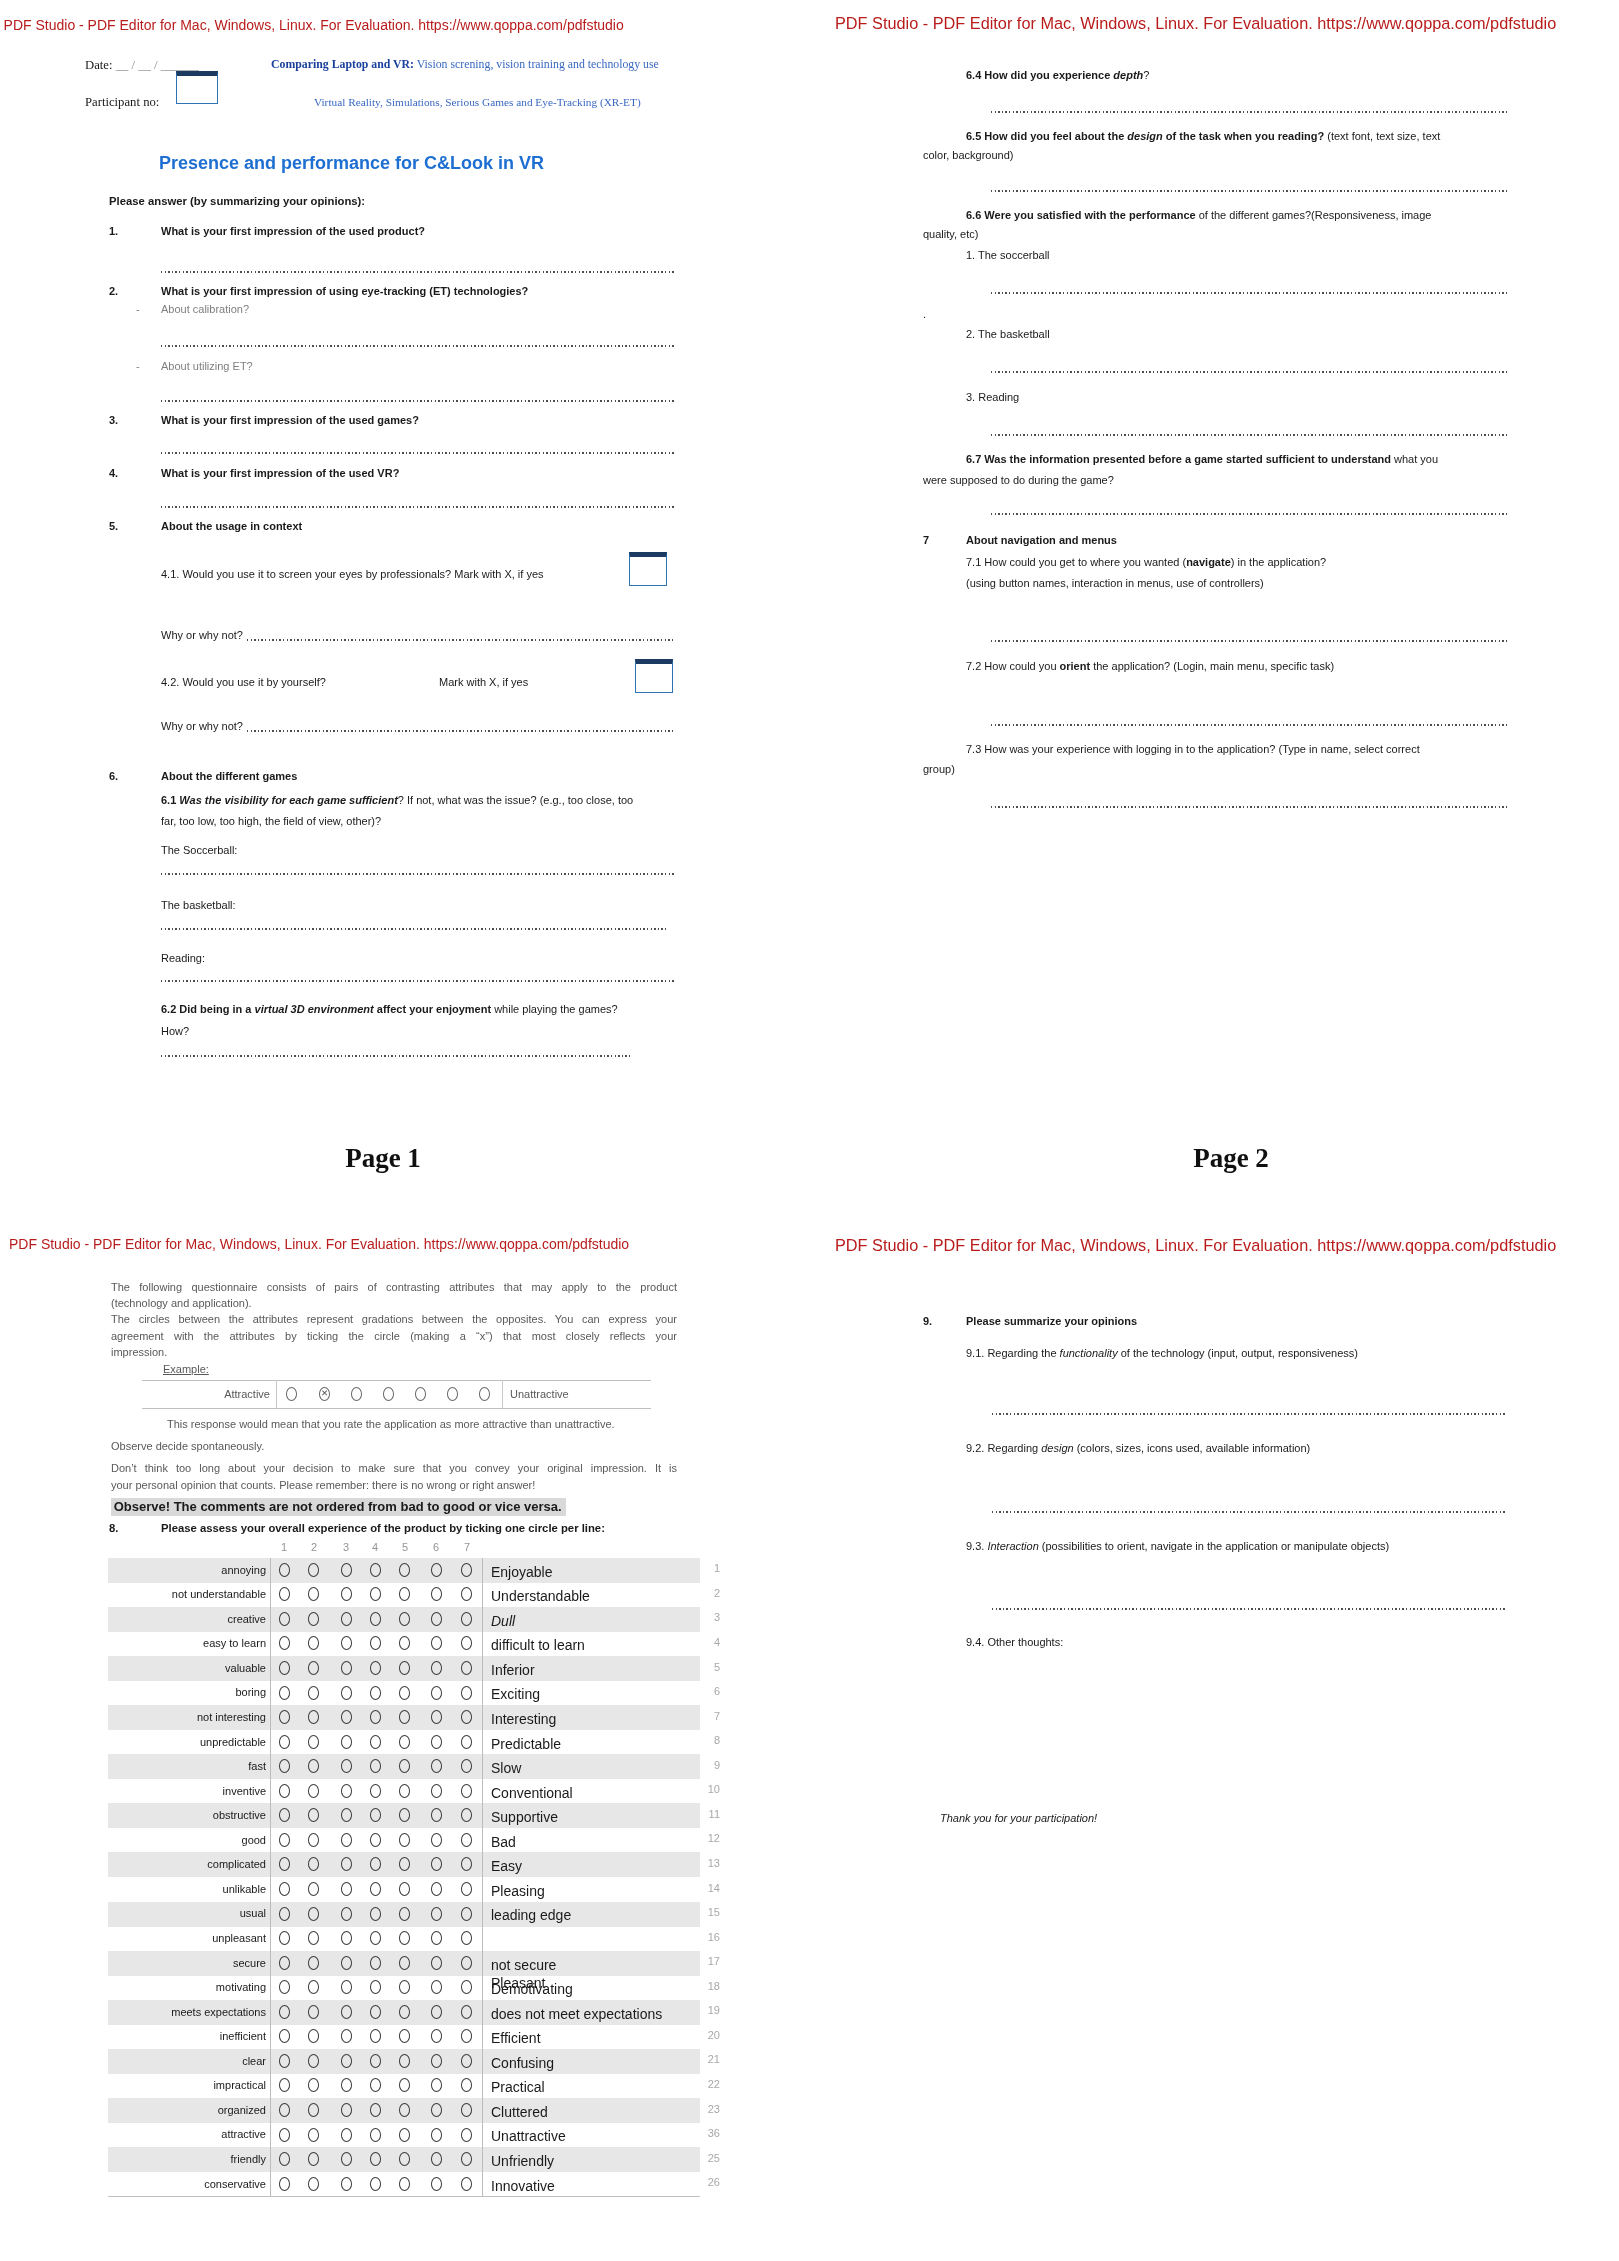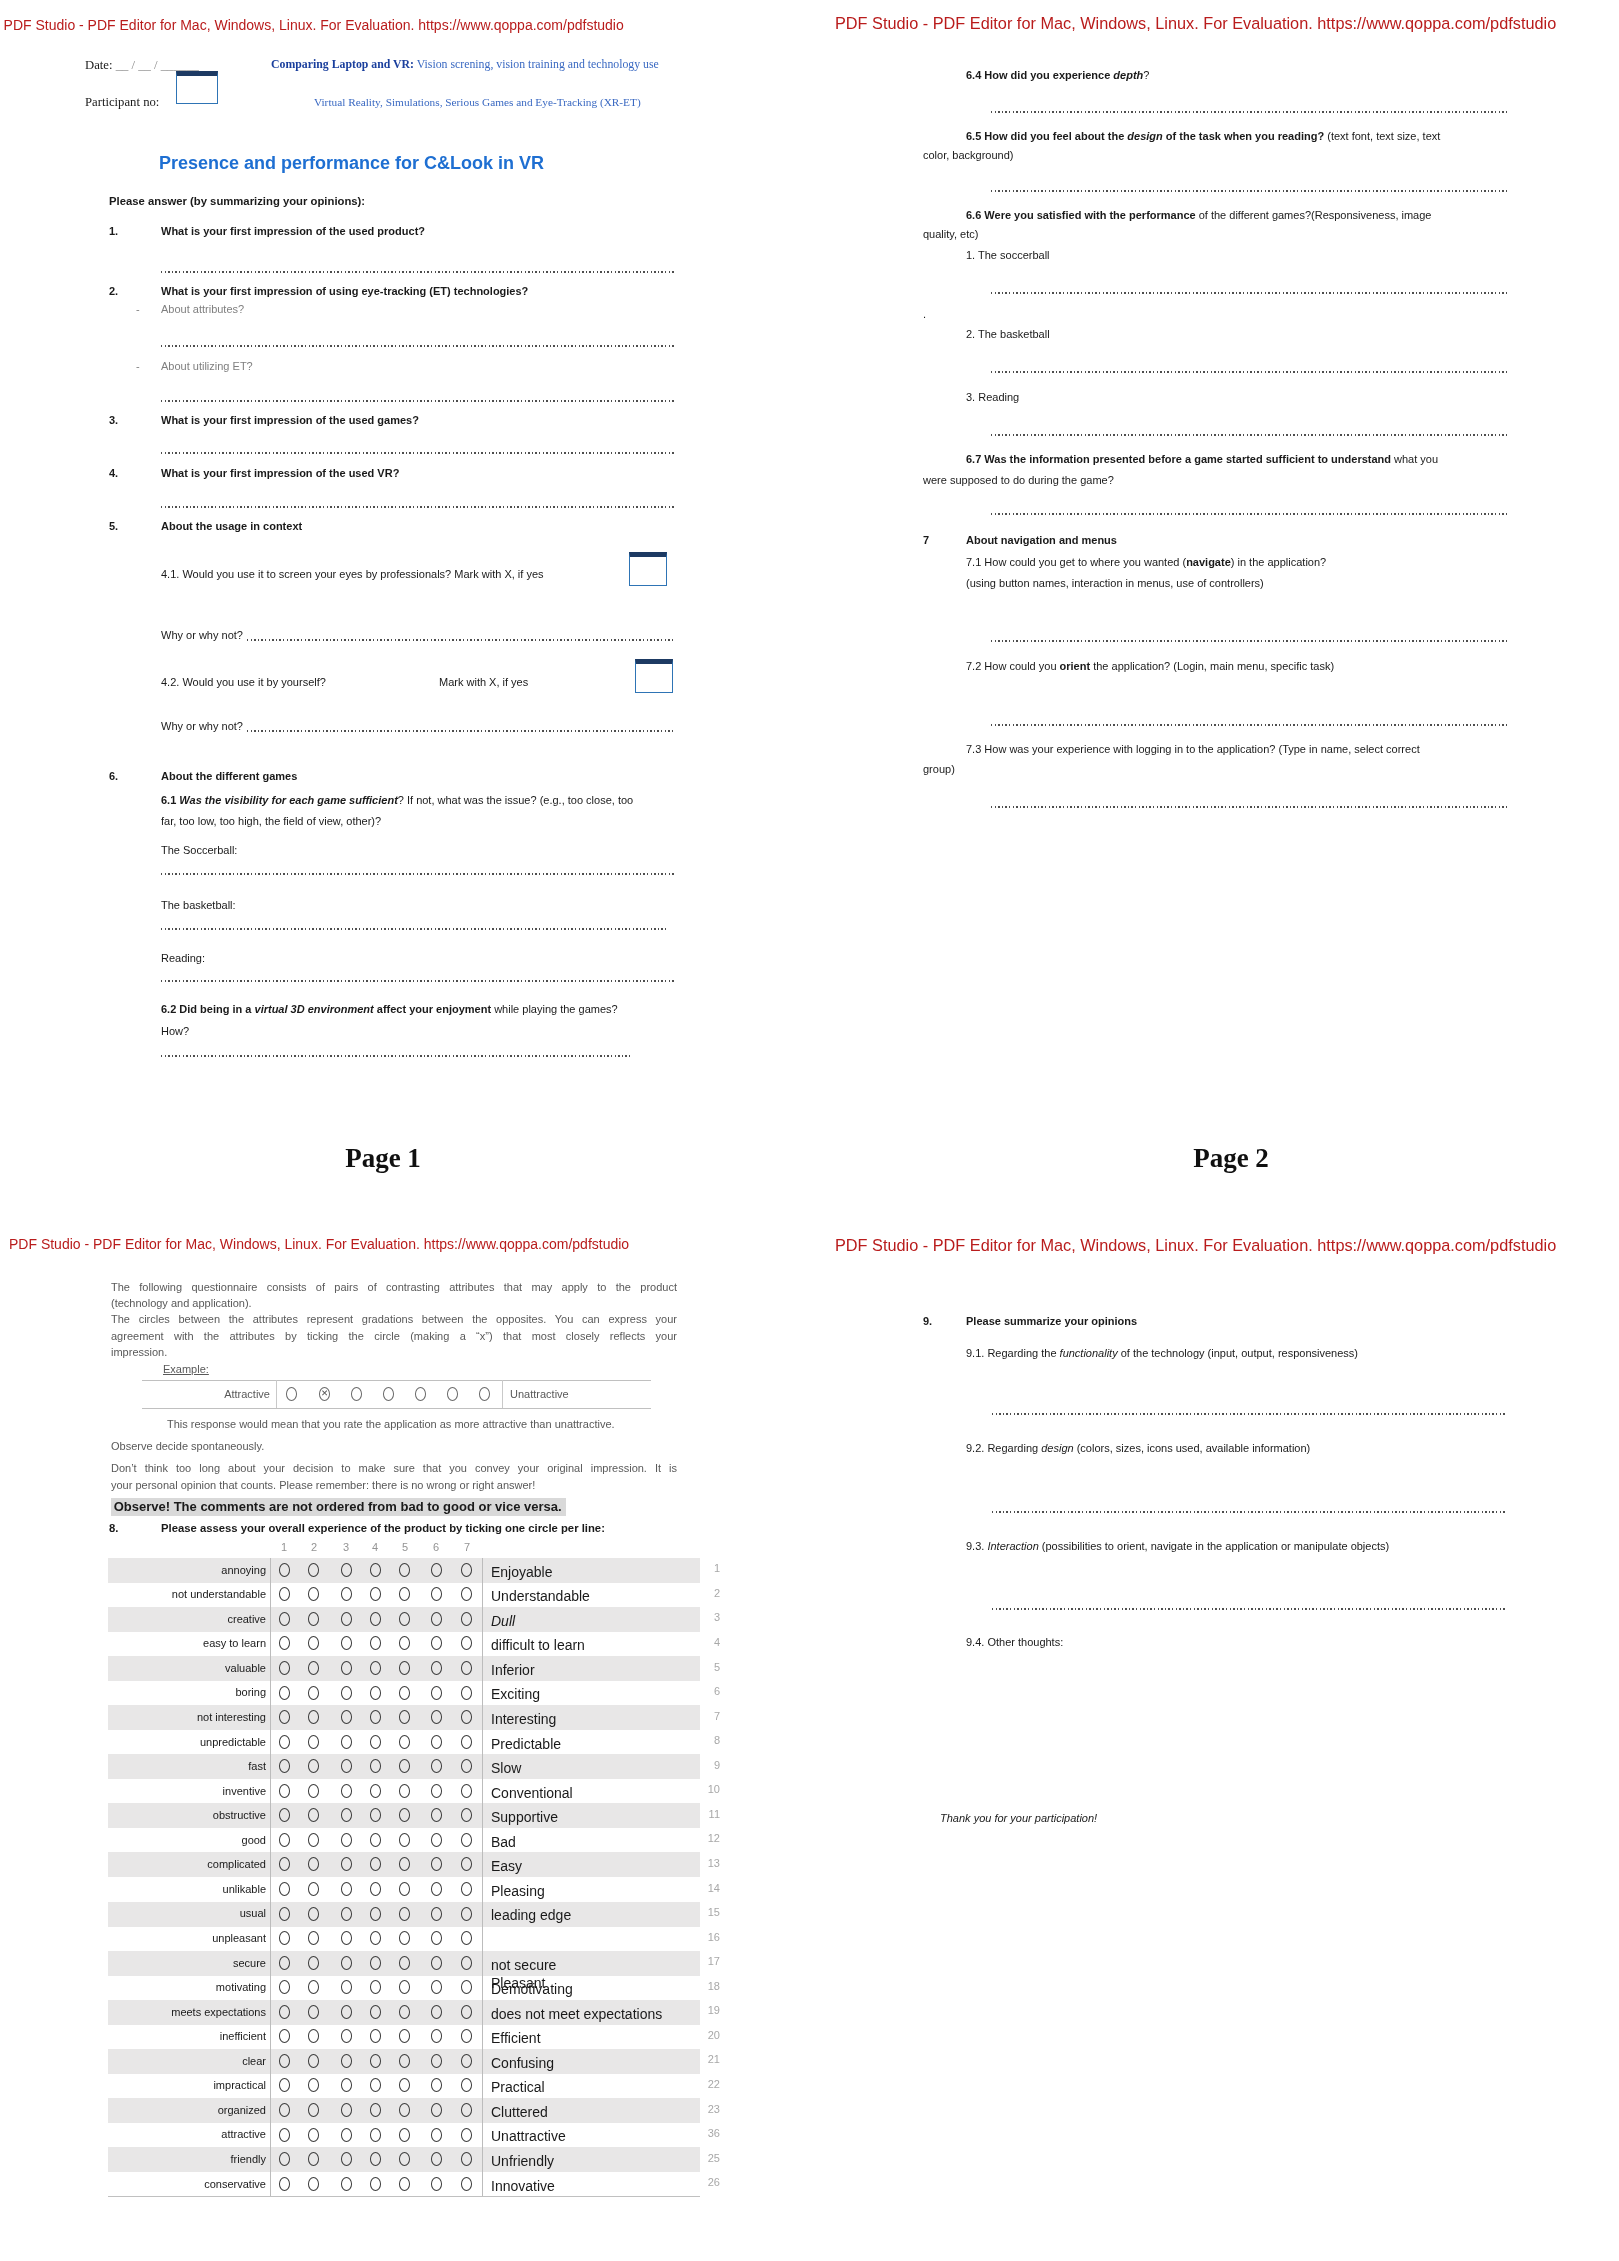--- a/index.html
+++ b/index.html
@@ -54,21 +54,21 @@
   <div class="t title" style="left:159px;top:153px;">Presence and performance for  C&amp;Look in VR</div>
   <div class="t b" style="left:109px;top:195px;font-size:11.3px;">Please answer (by summarizing your opinions):</div>
 
   <div class="t b" style="left:109px;top:225px;">1.</div>
   <div class="t b" style="left:161px;top:225px;">What is your first impression of the used product?</div>
   <div class="dots" style="left:161px;top:271px;width:513px;"></div>
 
   <div class="t b" style="left:109px;top:285px;">2.</div>
   <div class="t b" style="left:161px;top:285px;">What is your first impression of using eye-tracking (ET) technologies?</div>
   <div class="t gray" style="left:136px;top:303px;">-</div>
-  <div class="t gray" style="left:161px;top:303px;">About attributes?</div>
+  <div class="t gray" style="left:161px;top:303px;">About calibration?</div>
   <div class="dots" style="left:161px;top:345px;width:513px;"></div>
   <div class="t gray" style="left:136px;top:360px;">-</div>
   <div class="t gray" style="left:161px;top:360px;">About utilizing ET?</div>
   <div class="dots" style="left:161px;top:400px;width:513px;"></div>
 
   <div class="t b" style="left:109px;top:414px;">3.</div>
   <div class="t b" style="left:161px;top:414px;">What is your first impression of the used games?</div>
   <div class="dots" style="left:161px;top:452px;width:513px;"></div>
 
   <div class="t b" style="left:109px;top:467px;">4.</div>

